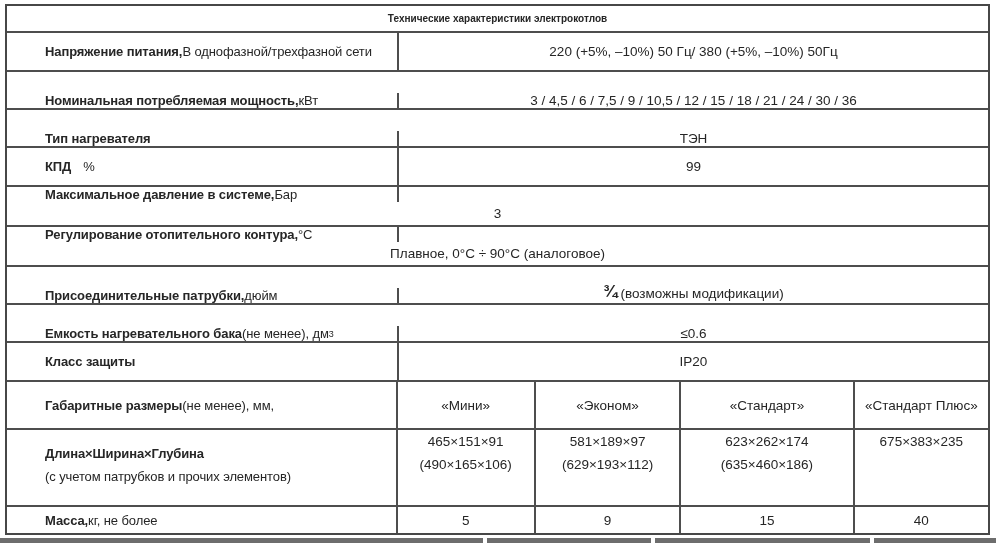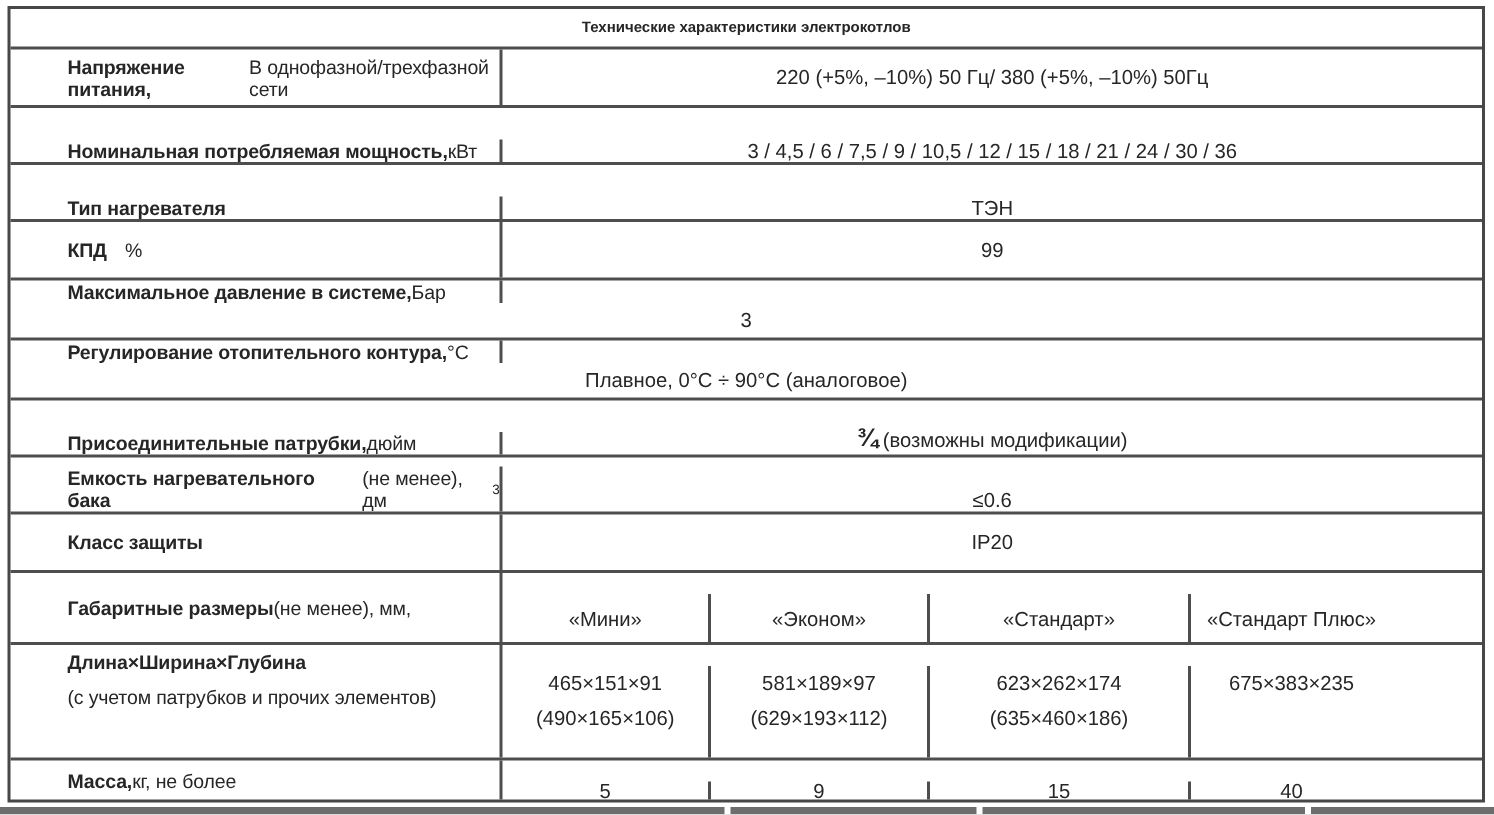--- a/index.html
+++ b/index.html
@@ -8,37 +8,37 @@
     font-family:"Liberation Sans","DejaVu Sans",sans-serif;
     color:#262626;-webkit-font-smoothing:antialiased;
   }
   .tbl{
     position:absolute;left:5px;top:4px;width:985px;
     border:2px solid #474747;background:#fff;box-sizing:border-box;
   }
   .row{display:flex;box-sizing:border-box;border-bottom:2px solid #4e4e4e;align-items:stretch;}
   .row:last-child{border-bottom:none;}
   .cell{box-sizing:border-box;display:flex;align-items:center;}
-  .cell.v{border-right:2px solid #4e4e4e;margin-top:14px;}
+  .cell.v{border-right:2px solid #4e4e4e;}
   .cell.v:last-child,.cell.value{border-right:none;}
-  .label{width:328px;padding-left:38px;border-right:2px solid #4e4e4e;font-size:13px;letter-spacing:-0.1px;}
+  .label{width:392px;padding-left:38px;border-right:2px solid #4e4e4e;font-size:13px;letter-spacing:-0.1px;}
   .label b{font-weight:bold;}
   .value{flex:1;justify-content:center;text-align:center;font-size:13.5px;}
   .full{flex:1;justify-content:center;text-align:center;font-weight:bold;font-size:10px;}
   .c1{width:139px;}.c2{width:146px;}.c3{width:174px;}.c4{width:134px;}
   .c1,.c2,.c3,.c4{justify-content:center;text-align:center;font-size:13.5px;}
   
   .rt{height:27px;}
   .h39{height:39px;}.h38{height:38px;align-items:flex-end;}.h40{height:40px;flex-direction:column;}.h48{height:48px;}
   .h77{height:77px;}.h26{height:26px;}
   .kpd-gap{margin-left:12px;}
   sup{font-size:9px;line-height:0;vertical-align:super;}
   .frac{font-weight:bold;font-size:17px;margin-right:3px;position:relative;top:-1px;}
   .dims .cell{align-items:flex-start;padding-top:12px;}
-  .dims .label{display:block;padding-top:0;line-height:23px;}
+  .dims .label{display:block;padding-top:12px;line-height:23px;}
   .dims .stack{display:block;text-align:center;line-height:23px;padding-top:0;}
   .dims .c1,.dims .c2,.dims .c3,.dims .c4{display:block;}
   .band{position:absolute;left:0;top:538px;width:996px;height:5px;background:#6d6d6d;}
   .band .notch{position:absolute;top:0;width:4px;height:5px;background:#ffffff;}
 </style>
 </head>
 <body>
 
 <div class="tbl">
 

